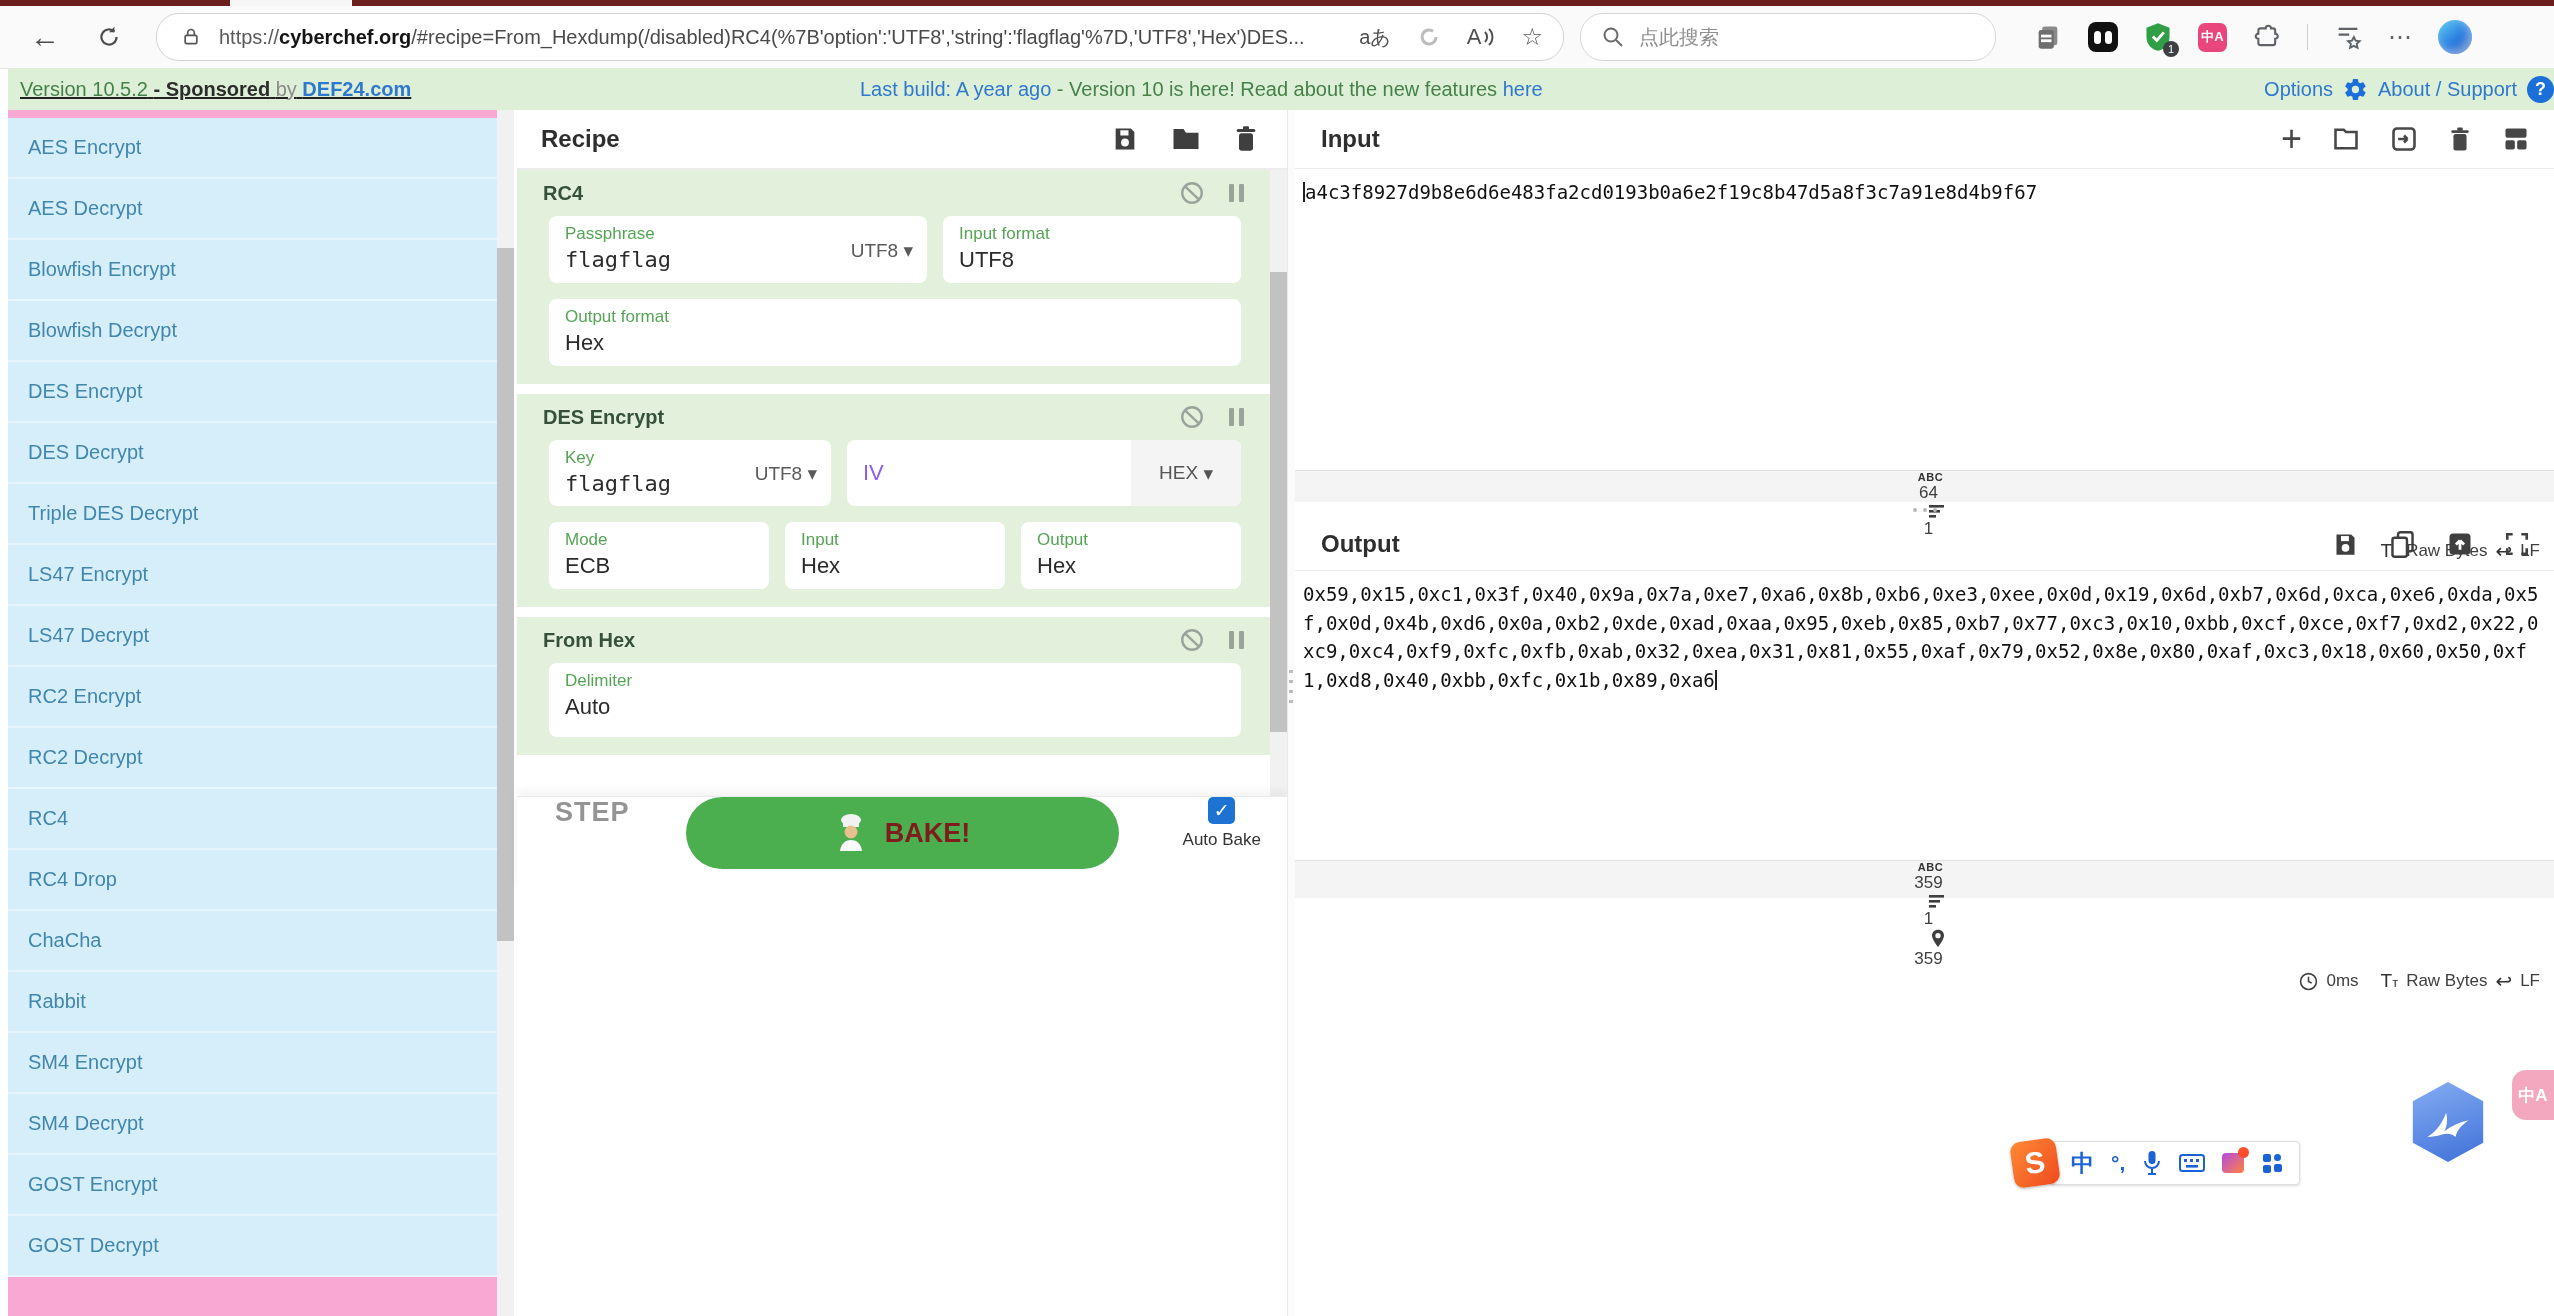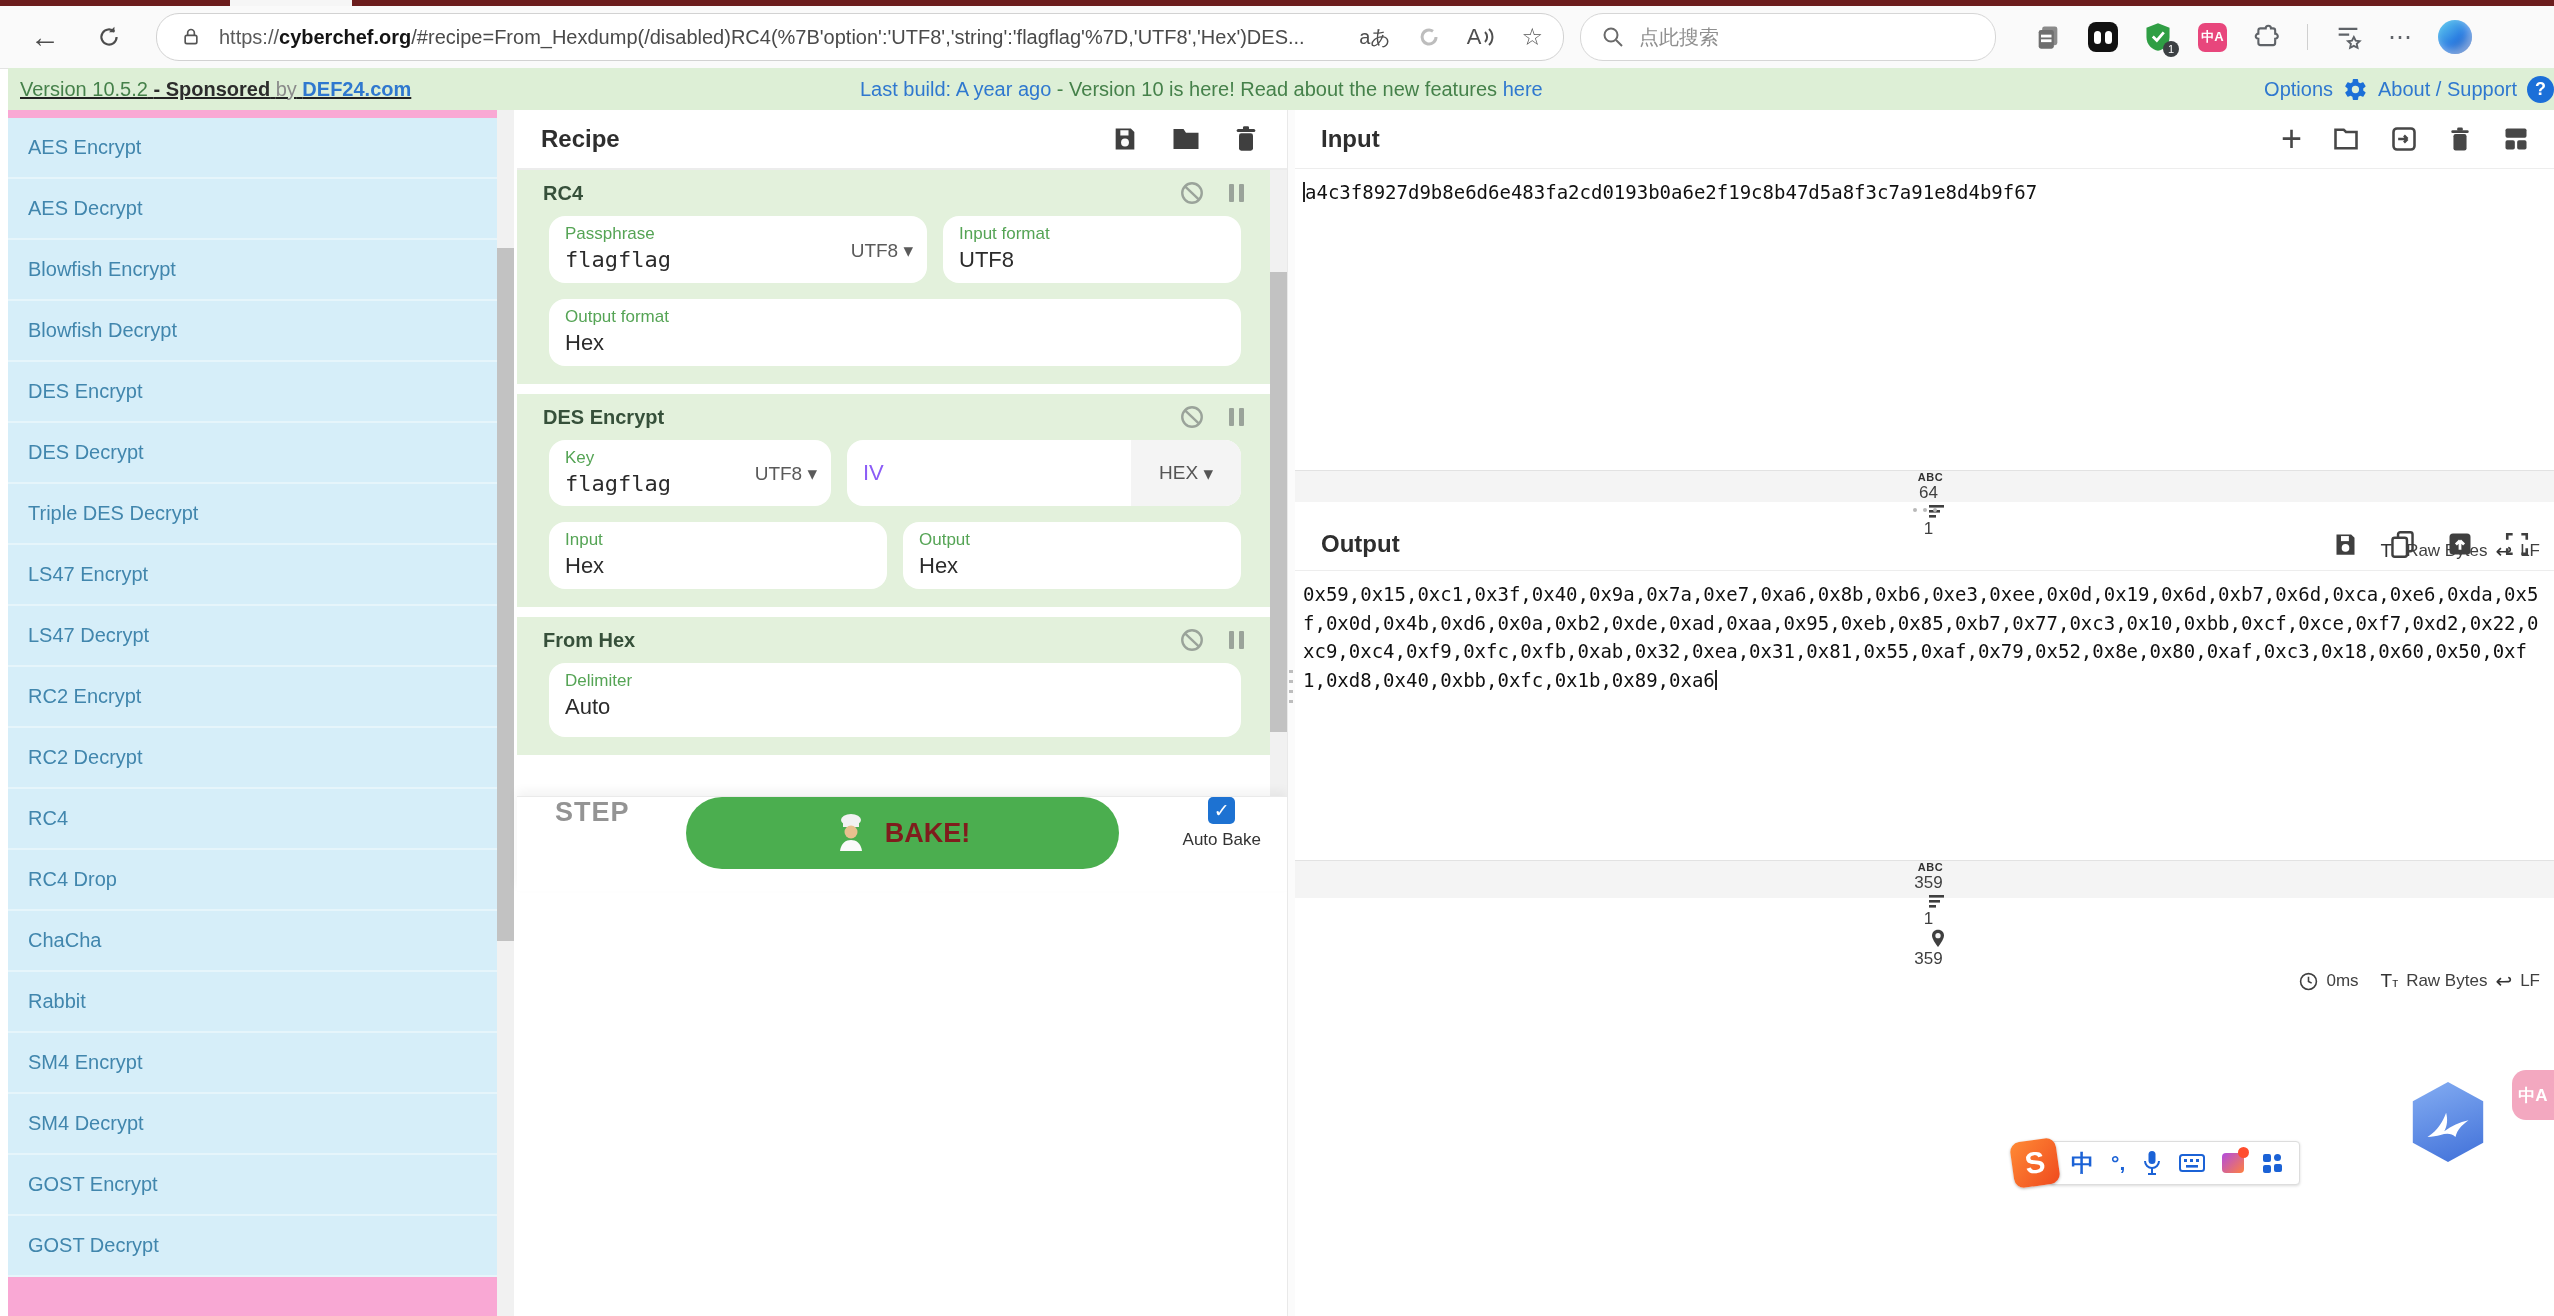--- a/index.html
+++ b/index.html
@@ -75,21 +75,21 @@
   .ops{position:absolute;left:0;top:60px;width:753px;height:626px;overflow:hidden;}
   .op-scroll{position:absolute;right:0;top:60px;width:17px;height:626px;background:#f1f1f1;}
   .op-thumb{position:absolute;left:0;top:102px;width:17px;height:460px;background:#c2c2c2;}
   .op{background:#e3f1dc;margin-bottom:10px;padding-bottom:2px;}
   .op-head{display:flex;align-items:center;height:46px;padding:0 26px;}
   .op-name{font-size:20px;font-weight:bold;color:#36503a;flex:1;}
   .op-ctl{display:flex;align-items:center;gap:24px;color:#9aa39a;}
   .pause{display:flex;gap:5px;}
   .pause i{width:5px;height:18px;background:#9aa39a;border-radius:1px;}
   .frow{display:flex;margin:0 29px 16px 32px;gap:16px;}
-  .fbox{background:#fff;border-radius:16px;padding:8px 16px 10px 16px;position:relative;min-height:40px;}
+  .fbox{background:#fff;border-radius:8px;padding:8px 16px 10px 16px;position:relative;min-height:40px;}
   .flabel{color:#55a455;font-size:17px;}
   .fvalue{color:#2b2b2b;font-size:22px;margin-top:3px;}
   .mono{font-family:"DejaVu Sans Mono",monospace;}
   .fdrop{position:absolute;right:14px;top:50%;transform:translateY(-50%);color:#5a5a5a;font-size:19px;}
   .w-pass{width:346px;flex:none;}
   .w-rest{flex:1;}
   .w-key{width:250px;flex:none;}
   .iv-box{flex:1;padding:0;display:flex;align-items:center;overflow:hidden;}
   .iv-ph{color:#8b5cf6;font-size:22px;margin-left:16px;flex:1;}
   .iv-seg{width:110px;align-self:stretch;background:#f4f4f4;display:flex;align-items:center;
@@ -377,20 +377,24 @@
             <div class="fvalue mono">flagflag</div>
             <span class="fdrop"><span>UTF8</span> <span>▾</span></span>
           </div>
           <div class="fbox iv-box">
             <span class="iv-ph">IV</span>
             <span class="iv-seg"><span>HEX</span>&nbsp;<span>▾</span></span>
           </div>
         </div>
         <div class="frow">
           <div class="fbox w-rest">
+            <div class="flabel">Mode</div>
+            <div class="fvalue">ECB</div>
+          </div>
+          <div class="fbox w-rest">
             <div class="flabel">Input</div>
             <div class="fvalue">Hex</div>
           </div>
           <div class="fbox w-rest">
             <div class="flabel">Output</div>
             <div class="fvalue">Hex</div>
           </div>
         </div>
       </div>
 

